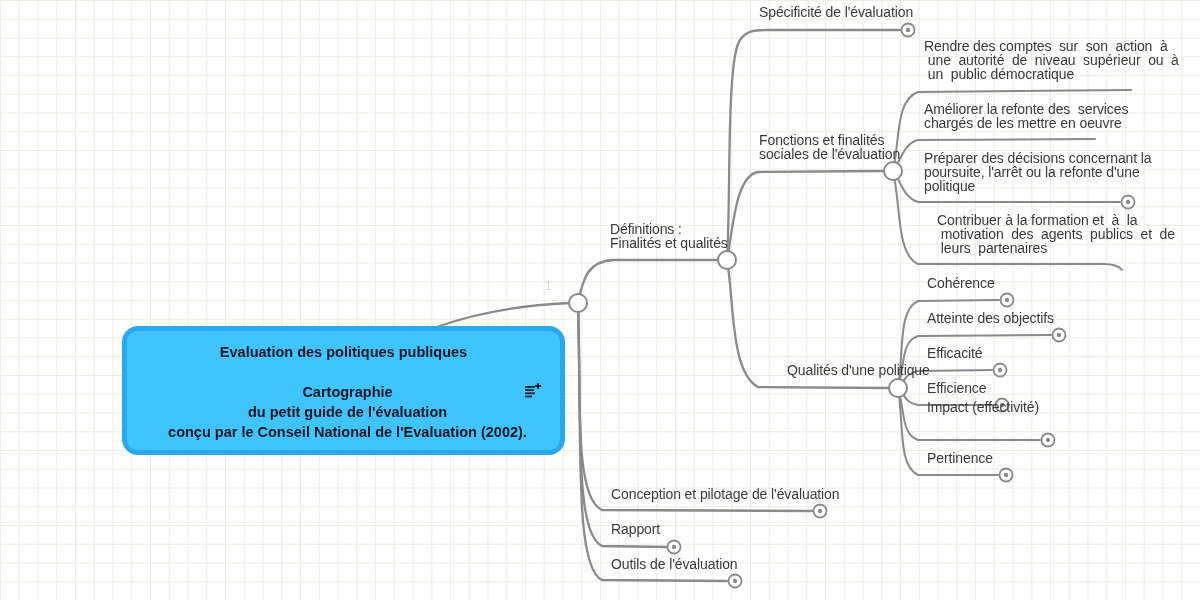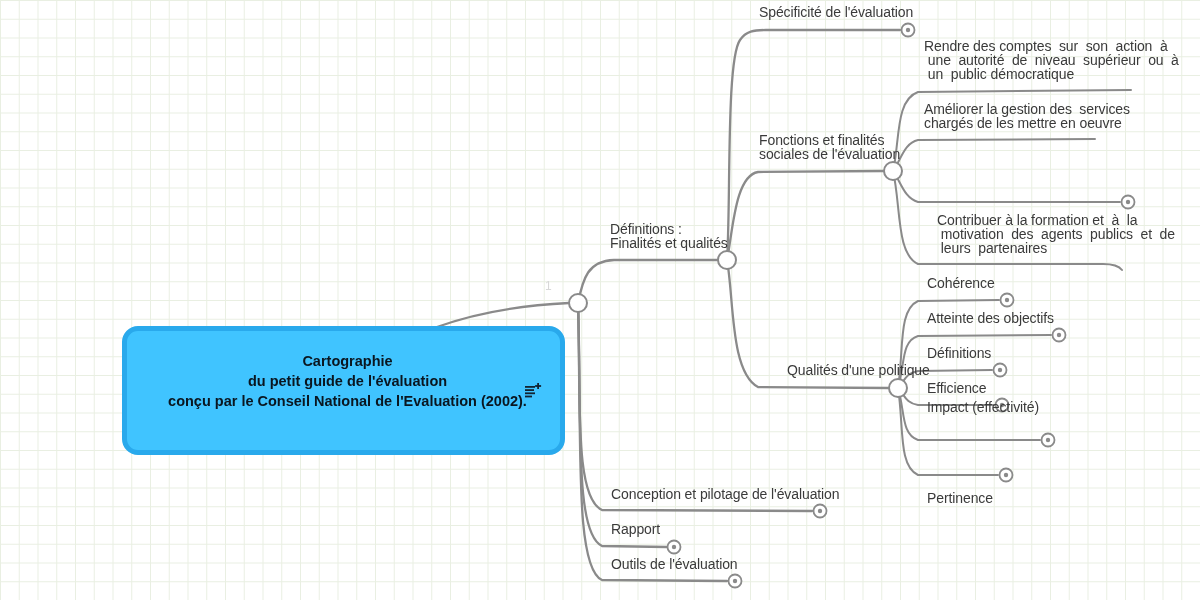--- a/index.html
+++ b/index.html
@@ -138,20 +138,21 @@
       </g>
     <g>
         <circle class="handle-outer" cx="735" cy="581" r="6.5"></circle>
         <circle class="handle-dot" cx="735" cy="581" r="2.2"></circle>
       </g>
   </svg>
 
   <div class="watermark">1</div>
 
   <div class="root-node">
+    <div class="root-title">Evaluation des politiques publiques</div>
     <div class="root-subtitle">Cartographie
 du petit guide de l'évaluation
 conçu par le Conseil National de l'Evaluation (2002).</div>
     <svg class="notes-icon" viewBox="0 0 17 15">
       <rect x="0" y="3" width="10" height="1.8" fill="#122432"></rect>
       <rect x="0" y="6.2" width="9" height="1.8" fill="#122432"></rect>
       <rect x="0" y="9.4" width="10" height="1.8" fill="#122432"></rect>
       <rect x="0" y="12.6" width="7" height="1.8" fill="#122432"></rect>
       <rect x="12.2" y="0" width="1.8" height="6" fill="#122432"></rect>
       <rect x="10.1" y="2.1" width="6" height="1.8" fill="#122432"></rect>
@@ -159,29 +160,32 @@
   </div>
 
   <div class="label" style="left:610px;top:222px;">Définitions :
 Finalités et qualités</div>
   <div class="label" style="left:759px;top:5px;">Spécificité de l'évaluation</div>
   <div class="label" style="left:759px;top:133px;">Fonctions et finalités
 sociales de l'évaluation</div>
   <div class="label" style="left:924px;top:39px;">Rendre des comptes  sur  son  action  à
  une  autorité  de  niveau  supérieur  ou  à
  un  public démocratique</div>
-  <div class="label" style="left:924px;top:102px;">Améliorer la gestion des  services
+  <div class="label" style="left:924px;top:102px;">Améliorer la refonte des  services
 chargés de les mettre en oeuvre</div>
+  <div class="label" style="left:924px;top:151px;">Préparer des décisions concernant la
+poursuite, l'arrêt ou la refonte d'une
+politique</div>
   <div class="label" style="left:924px;top:213px;margin-left:13px;">Contribuer à la formation et  à  la
  motivation  des  agents  publics  et  de
  leurs  partenaires</div>
   <div class="label" style="left:759px;top:363px;margin-left:28px;">Qualités d'une politique</div>
   <div class="label" style="left:927px;top:276px;">Cohérence</div>
   <div class="label" style="left:927px;top:311px;">Atteinte des objectifs</div>
-  <div class="label" style="left:927px;top:346px;">Définitions</div>
+  <div class="label" style="left:927px;top:346px;">Efficacité</div>
   <div class="label" style="left:927px;top:381px;">Efficience</div>
   <div class="label" style="left:927px;top:400px;">Impact (effectivité)</div>
-  <div class="label" style="left:927px;top:451px;margin-top:40px;">Pertinence</div>
+  <div class="label" style="left:927px;top:451px;">Pertinence</div>
   <div class="label" style="left:611px;top:487px;">Conception et pilotage de l'évaluation</div>
   <div class="label" style="left:611px;top:522px;">Rapport</div>
   <div class="label" style="left:611px;top:557px;">Outils de l'évaluation</div>
 
 </div>
 
 </body></html>

